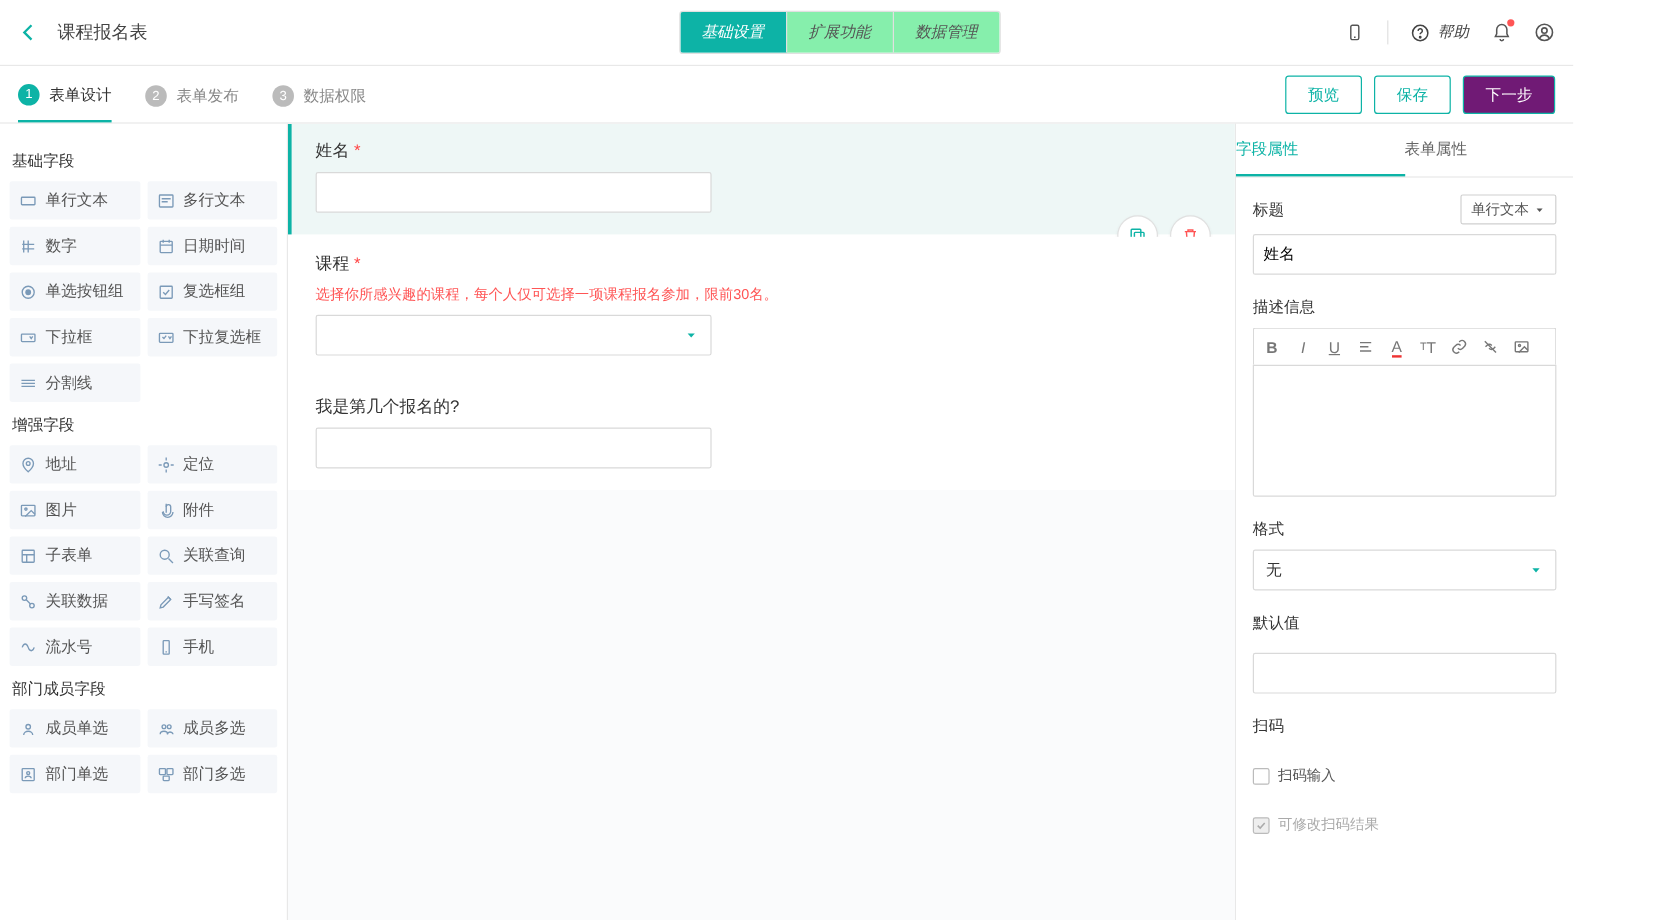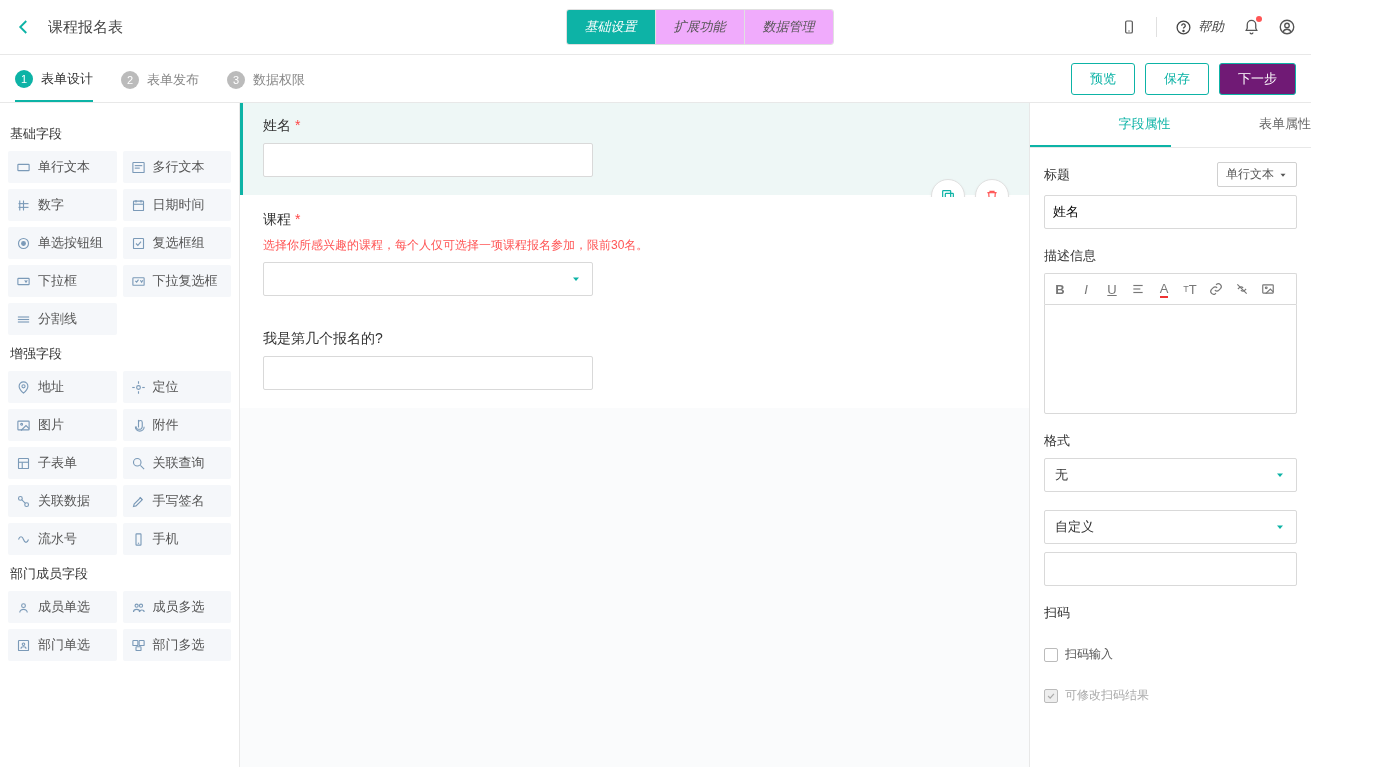--- a/index.html
+++ b/index.html
@@ -4,21 +4,21 @@
 <style>
 * { box-sizing: border-box; margin: 0; padding: 0; }
 body { font-family: "Microsoft YaHei", -apple-system, sans-serif; font-size: 13px; color: #333; background: #fff; overflow: hidden; }
 .app { width: 1311px; height: 767px; display: flex; flex-direction: column; }
 
 
 .topbar { height: 55px; display: flex; align-items: center; border-bottom: 1px solid #e8e8e8; padding: 0 15px; }
 .back-btn { width: 18px; height: 18px; color: #0db3a6; cursor: pointer; margin-right: 15px; }
 .page-title { font-size: 15px; color: #444; }
 .topbar-center { position: absolute; left: 50%; transform: translateX(-50%); display: flex; border: 1px solid #e0e0e0; border-radius: 3px; overflow: hidden; font-style: italic; }
-.topbar-center .tab { padding: 8px 18px; cursor: pointer; color: #555; background: #f0abfc; border-right: 1px solid #e0e0e0; }
+.topbar-center .tab { padding: 8px 18px; cursor: pointer; color: #555; background: #86efac; border-right: 1px solid #e0e0e0; }
 .topbar-center .tab:last-child { border-right: none; }
 .topbar-center .tab.active { background: #0db3a6; color: #fff; }
 .topbar-right { margin-left: auto; display: flex; align-items: center; gap: 18px; font-style: italic; }
 .topbar-right .icon-btn { width: 18px; height: 18px; color: #555; cursor: pointer; display: flex; align-items: center; justify-content: center; }
 .topbar-right .divider { width: 1px; height: 20px; background: #e0e0e0; }
 .help-link { display: flex; align-items: center; gap: 6px; cursor: pointer; color: #444; }
 .bell-wrap { position: relative; }
 .bell-dot { position: absolute; top: -2px; right: -2px; width: 6px; height: 6px; background: #f55; border-radius: 50%; }
 
 
@@ -59,21 +59,21 @@
 .form-field.selected .field-actions { right: 20px; top: auto; bottom: -18px; transform: none; }
 .act-btn { width: 34px; height: 34px; border-radius: 50%; background: #fff; border: 1px solid #e0e0e0; display: flex; align-items: center; justify-content: center; cursor: pointer; box-shadow: 0 1px 3px rgba(0,0,0,0.06); }
 .act-btn.copy { color: #0db3a6; }
 .act-btn.del { color: #f55; }
 
 .cursor-fake { position: absolute; left: 794px; top: 407px; width: 12px; height: 16px; pointer-events:none; }
 
 
 .props { width: 282px; border-left: 1px solid #e8e8e8; display: flex; flex-direction: column; overflow:hidden; }
 .props-tabs { display: flex; border-bottom: 1px solid #e8e8e8; }
-.props-tab { flex: 1; text-align: right; padding: 12px 0; color: #666; cursor: pointer; }
+.props-tab { flex: 1; text-align: left; padding: 12px 0; color: #666; cursor: pointer; }
 .props-tab.active { color: #0db3a6; border-bottom: 2px solid #0db3a6; }
 .props-body { padding: 14px 14px; overflow-y: auto; flex:1; }
 .prop-row { margin-bottom: 18px; }
 .prop-label-row { display: flex; align-items: center; justify-content: space-between; margin-bottom: 8px; }
 .prop-label { font-size: 13px; color: #333; font-weight: 500; }
 .type-tag { border: 1px solid #d0d0d0; padding: 3px 8px; border-radius: 2px; font-size: 12px; color: #555; display:flex; align-items:center; gap:4px; cursor:pointer;}
 .prop-input { width: 100%; height: 34px; border: 1px solid #d9d9d9; border-radius: 2px; padding: 0 8px; font-size: 13px; }
 .rte-toolbar { border: 1px solid #d9d9d9; border-bottom: none; padding: 6px 6px; display: flex; gap: 8px; flex-wrap: wrap; border-radius: 2px 2px 0 0;}
 .rte-toolbar .t { width: 18px; height: 18px; color: #777; cursor: pointer; display:flex; align-items:center; justify-content:center; font-size:13px;}
 .rte-area { width: 100%; height: 110px; border: 1px solid #d9d9d9; border-radius: 0 0 2px 2px; }
@@ -530,28 +530,23 @@
             <span>无</span>
             <span class="caret">
                 <svg viewBox="0 0 24 24" width="12" height="12" fill="currentColor">
                   <polygon points="6 9 18 9 12 16"></polygon>
                 </svg>
               </span>
           </div>
         </div>
 
         <div class="prop-row">
-          <div class="prop-select">
-            <span>自定义</span>
-            <span class="caret">
-                <svg viewBox="0 0 24 24" width="12" height="12" fill="currentColor">
-                  <polygon points="6 9 18 9 12 16"></polygon>
-                </svg>
-              </span>
-          </div>
+          <div class="prop-label-row">
+              <span class="prop-label">默认值</span>
+            </div>
           <input class="prop-input" style="margin-top: 8px;">
         </div>
 
         <div class="prop-row">
           <div class="prop-label-row">
               <span class="prop-label">扫码</span>
             </div>
           <div class="chk-row">
             <span class="chk"></span>
             <span>扫码输入</span>

